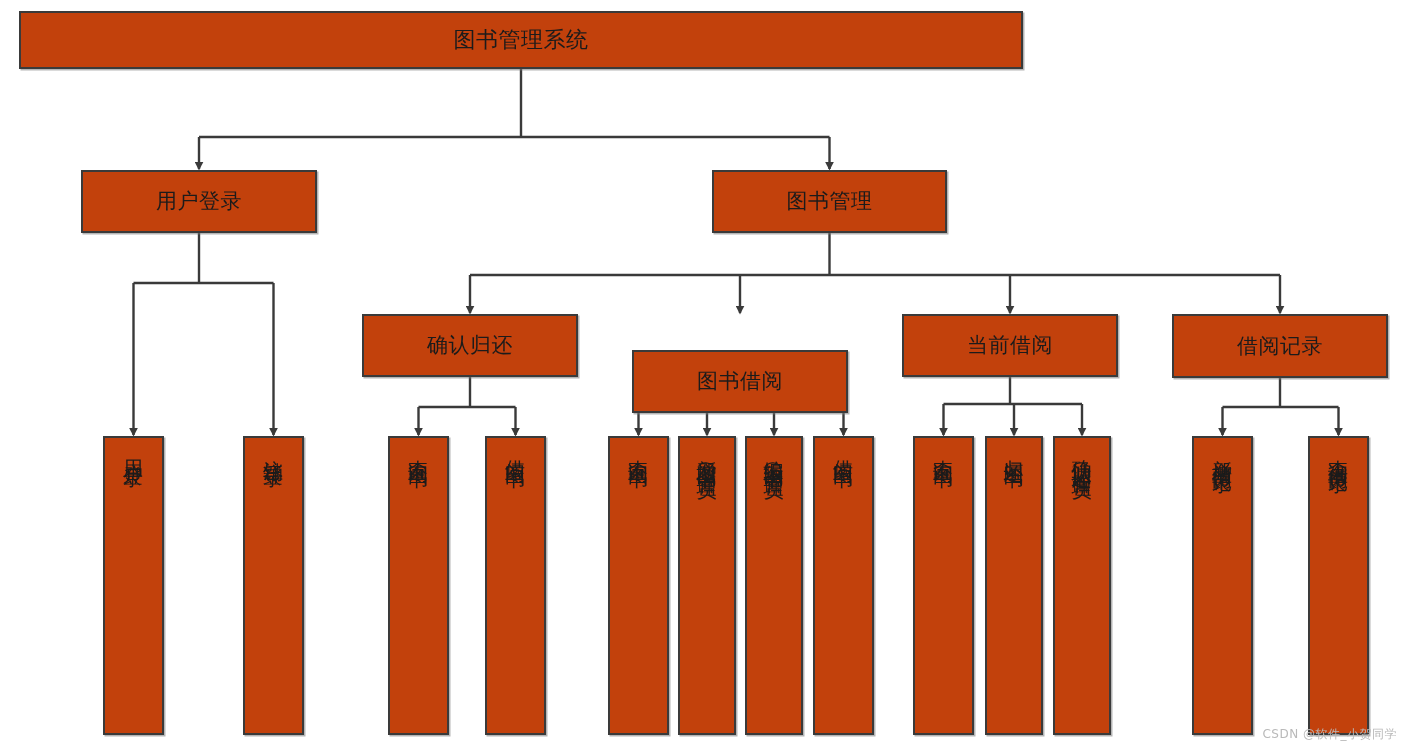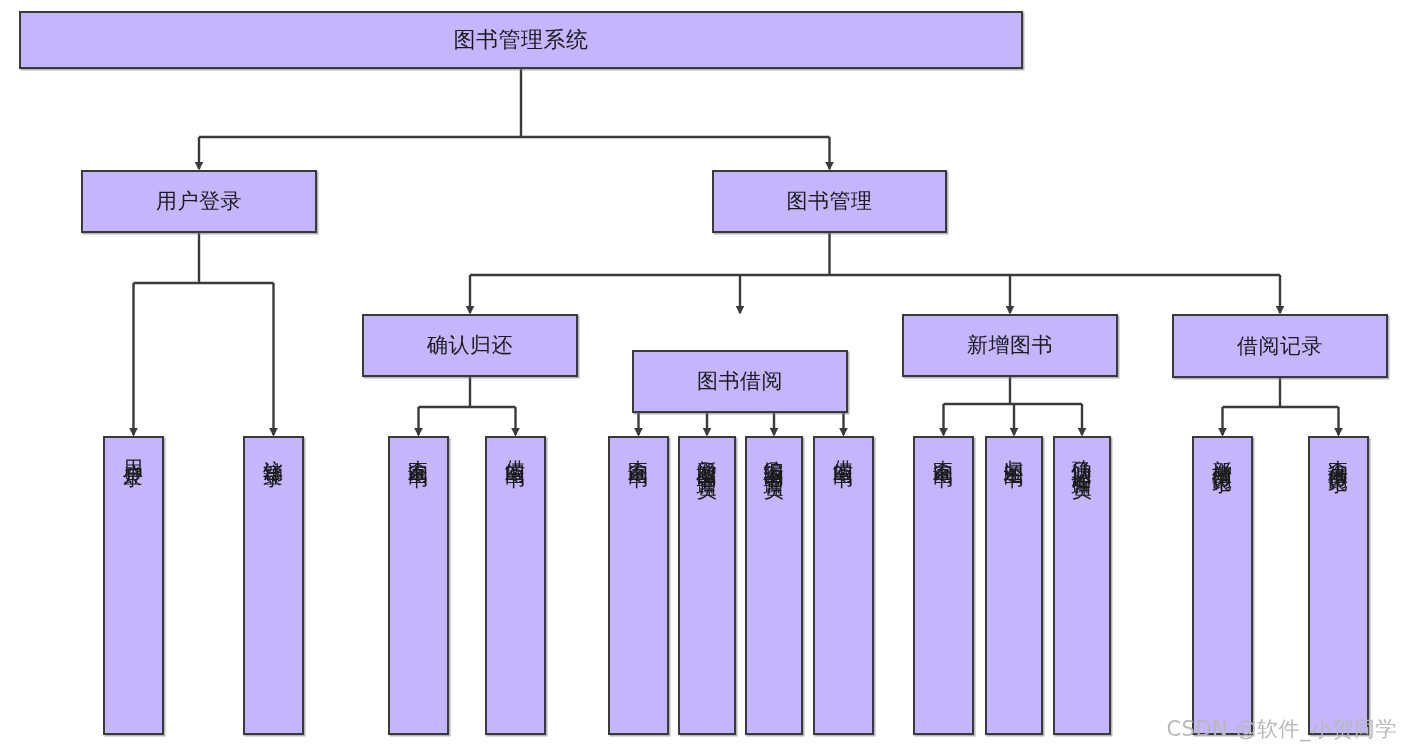--- a/index.html
+++ b/index.html
@@ -22,21 +22,21 @@
     left: 0;
     top: 0;
     width: 1405px;
     height: 747px;
     pointer-events: none;
   }
   .node {
     position: absolute;
     box-sizing: border-box;
     border: 2px solid #3a3a3a;
-    background: #c4b5fd;
+    background: #c2410c;
     display: flex;
     align-items: center;
     justify-content: center;
     color: #1b1b1b;
     box-shadow: 1.5px 1.5px 0 rgba(120,120,120,0.55);
   }
   .node .label {
     display: block;
     text-align: center;
     line-height: 1.18;
@@ -58,21 +58,21 @@
     text-orientation: upright;
     font-size: 20px;
     letter-spacing: 3px;
     line-height: 1;
     margin: 0 auto;
   }
   #watermark {
     position: absolute;
     right: 8px;
     bottom: 4px;
-    font-size: 21px;
+    font-size: 12px;
     color: #b9b9b9;
     white-space: nowrap;
     letter-spacing: 0.5px;
   }
 </style>
 </head>
 <body>
 
 <div id="canvas">
 
@@ -129,21 +129,21 @@
       <div class="node h" style="left: 712px; top: 170px; width: 235px; height: 63px;">
         <span class="label">图书管理</span>
       </div>
       <div class="node h" style="left: 362px; top: 314px; width: 216px; height: 63px;">
         <span class="label">确认归还</span>
       </div>
       <div class="node h" style="left: 632px; top: 314px; width: 216px; height: 63px; margin-top: 36px;">
         <span class="label">图书借阅</span>
       </div>
       <div class="node h" style="left: 902px; top: 314px; width: 216px; height: 63px;">
-        <span class="label">新增图书</span>
+        <span class="label">当前借阅</span>
       </div>
       <div class="node h" style="left: 1172px; top: 314px; width: 216px; height: 64px;">
         <span class="label">借阅记录</span>
       </div>
       <div class="node v" style="left: 103px; top: 436px; width: 61px; height: 299px;">
         <span class="label">用户登录</span>
       </div>
       <div class="node v" style="left: 243px; top: 436px; width: 61px; height: 299px;">
         <span class="label">注销登录</span>
       </div>

